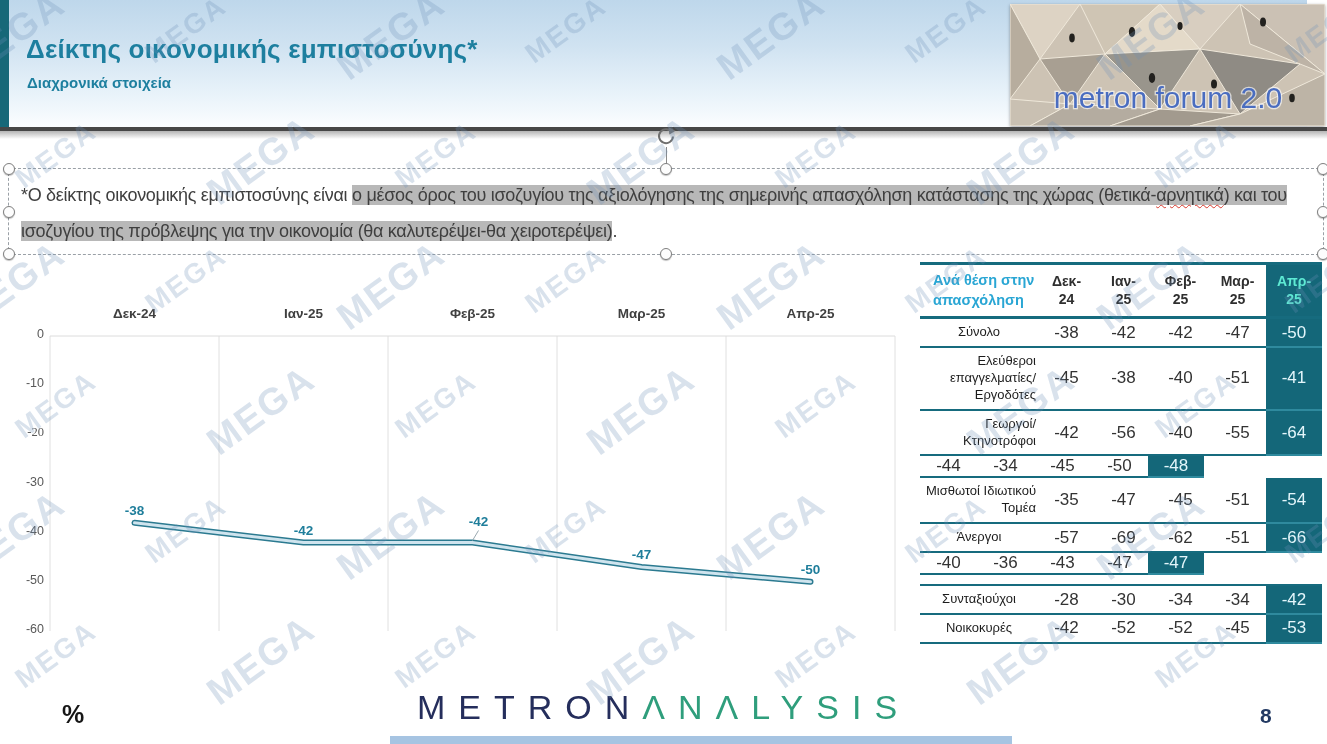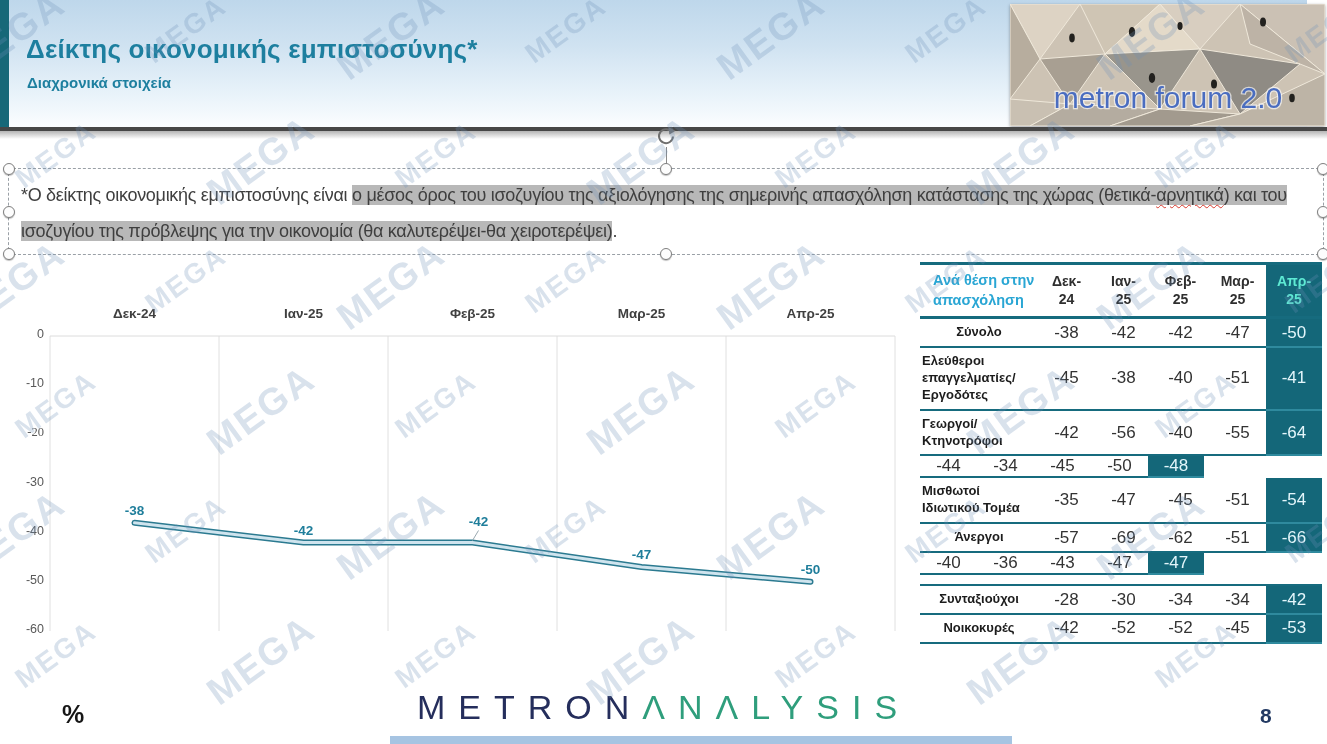--- a/index.html
+++ b/index.html
@@ -36,21 +36,21 @@
   
   .table{position:absolute;left:920px;top:262px;width:402px;z-index:3;background:transparent;}
   .thead{display:flex;border-top:3px solid #166b7e;border-bottom:3px solid #166b7e;}
   .thead-label{width:118px;box-sizing:border-box;padding:6px 2px 6px 13px;font-size:14.5px;font-weight:700;
                color:#29a6d4;line-height:1.35;}
   .thead-col{width:57px;display:flex;align-items:center;justify-content:center;text-align:center;
              font-size:14px;font-weight:700;color:#2f2f2f;white-space:pre-line;line-height:1.25;}
   .thead-col.dark{width:56px;background:#146779;color:#5eead4;}
   .trow{display:flex;}
   .tlabel{width:118px;box-sizing:border-box;display:flex;align-items:center;justify-content:center;
-          text-align:left;font-size:13px;font-weight:700;color:#1c1c1c;padding:5px 2px;line-height:1.3;
+          text-align:right;font-size:13px;font-weight:400;color:#1c1c1c;padding:5px 2px;line-height:1.3;
           border-bottom:2px solid #166b7e;}
   .tval{width:57px;display:flex;align-items:center;justify-content:center;font-size:17px;color:#333333;
         border-bottom:2px solid #166b7e;}
   .tval.dark{width:56px;background:#146779;color:#e4f6fb;border-bottom-color:#2f8a9e;}
   .tgap{height:9px;}
   .after-gap .tlabel,.after-gap .tval{border-top:2px solid #166b7e;}
   .after-gap .tval.dark{border-top-color:#166b7e;}
   
   .pct{position:absolute;left:62px;top:700px;font-size:25px;font-weight:700;color:#161616;z-index:3;}
   .brand{position:absolute;left:0;top:688px;width:1327px;text-align:center;z-index:3;

